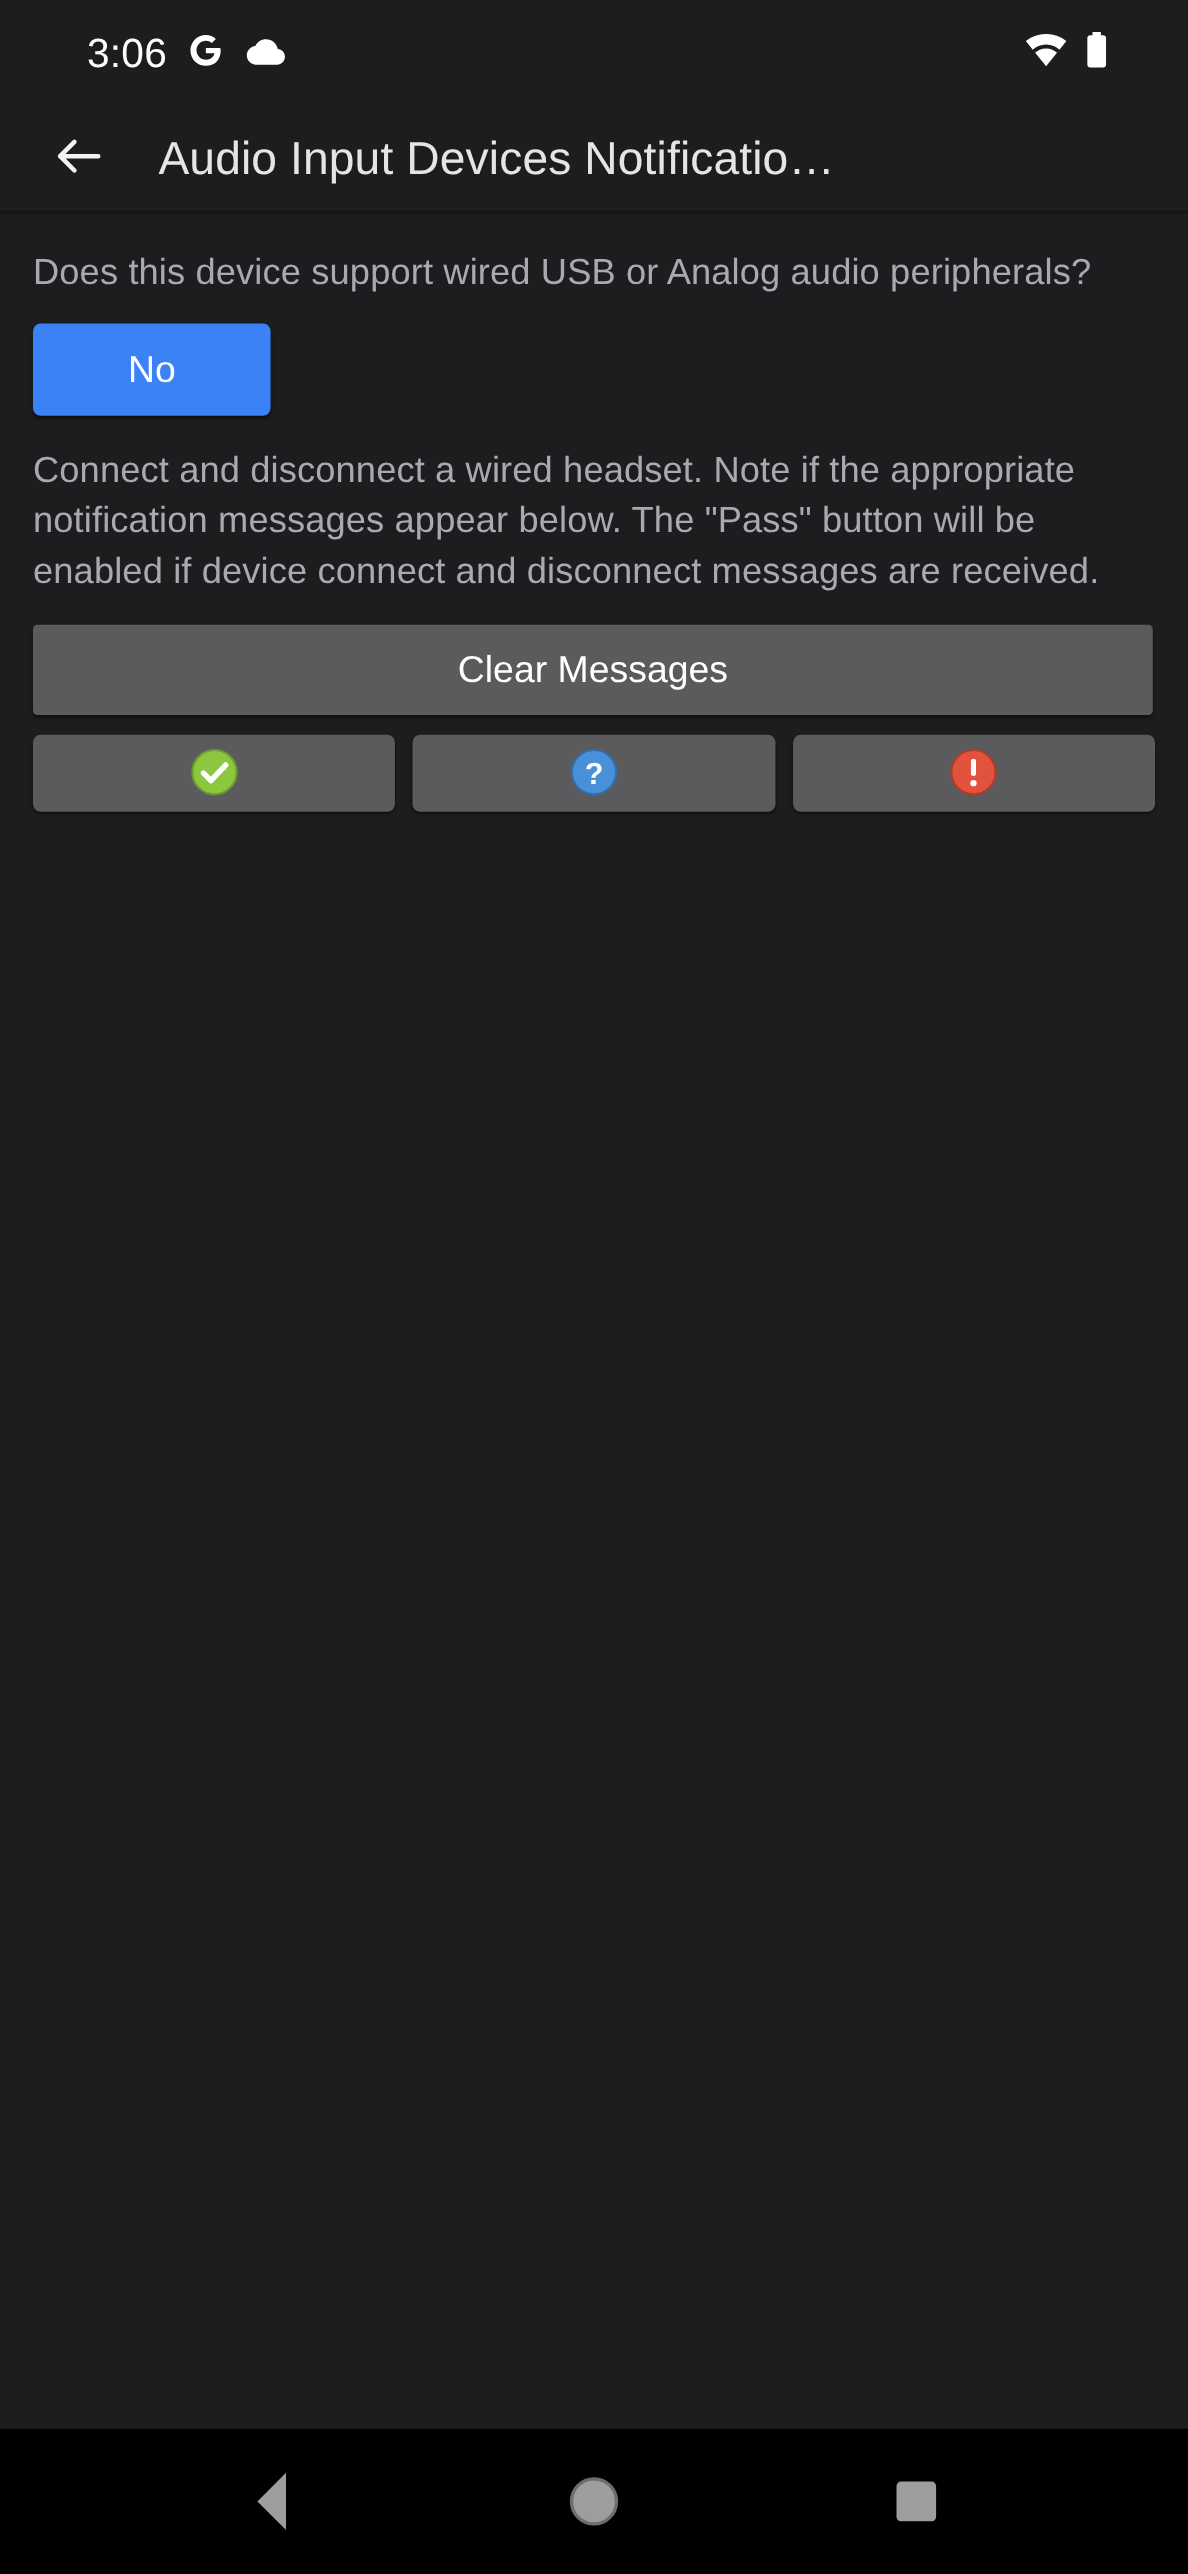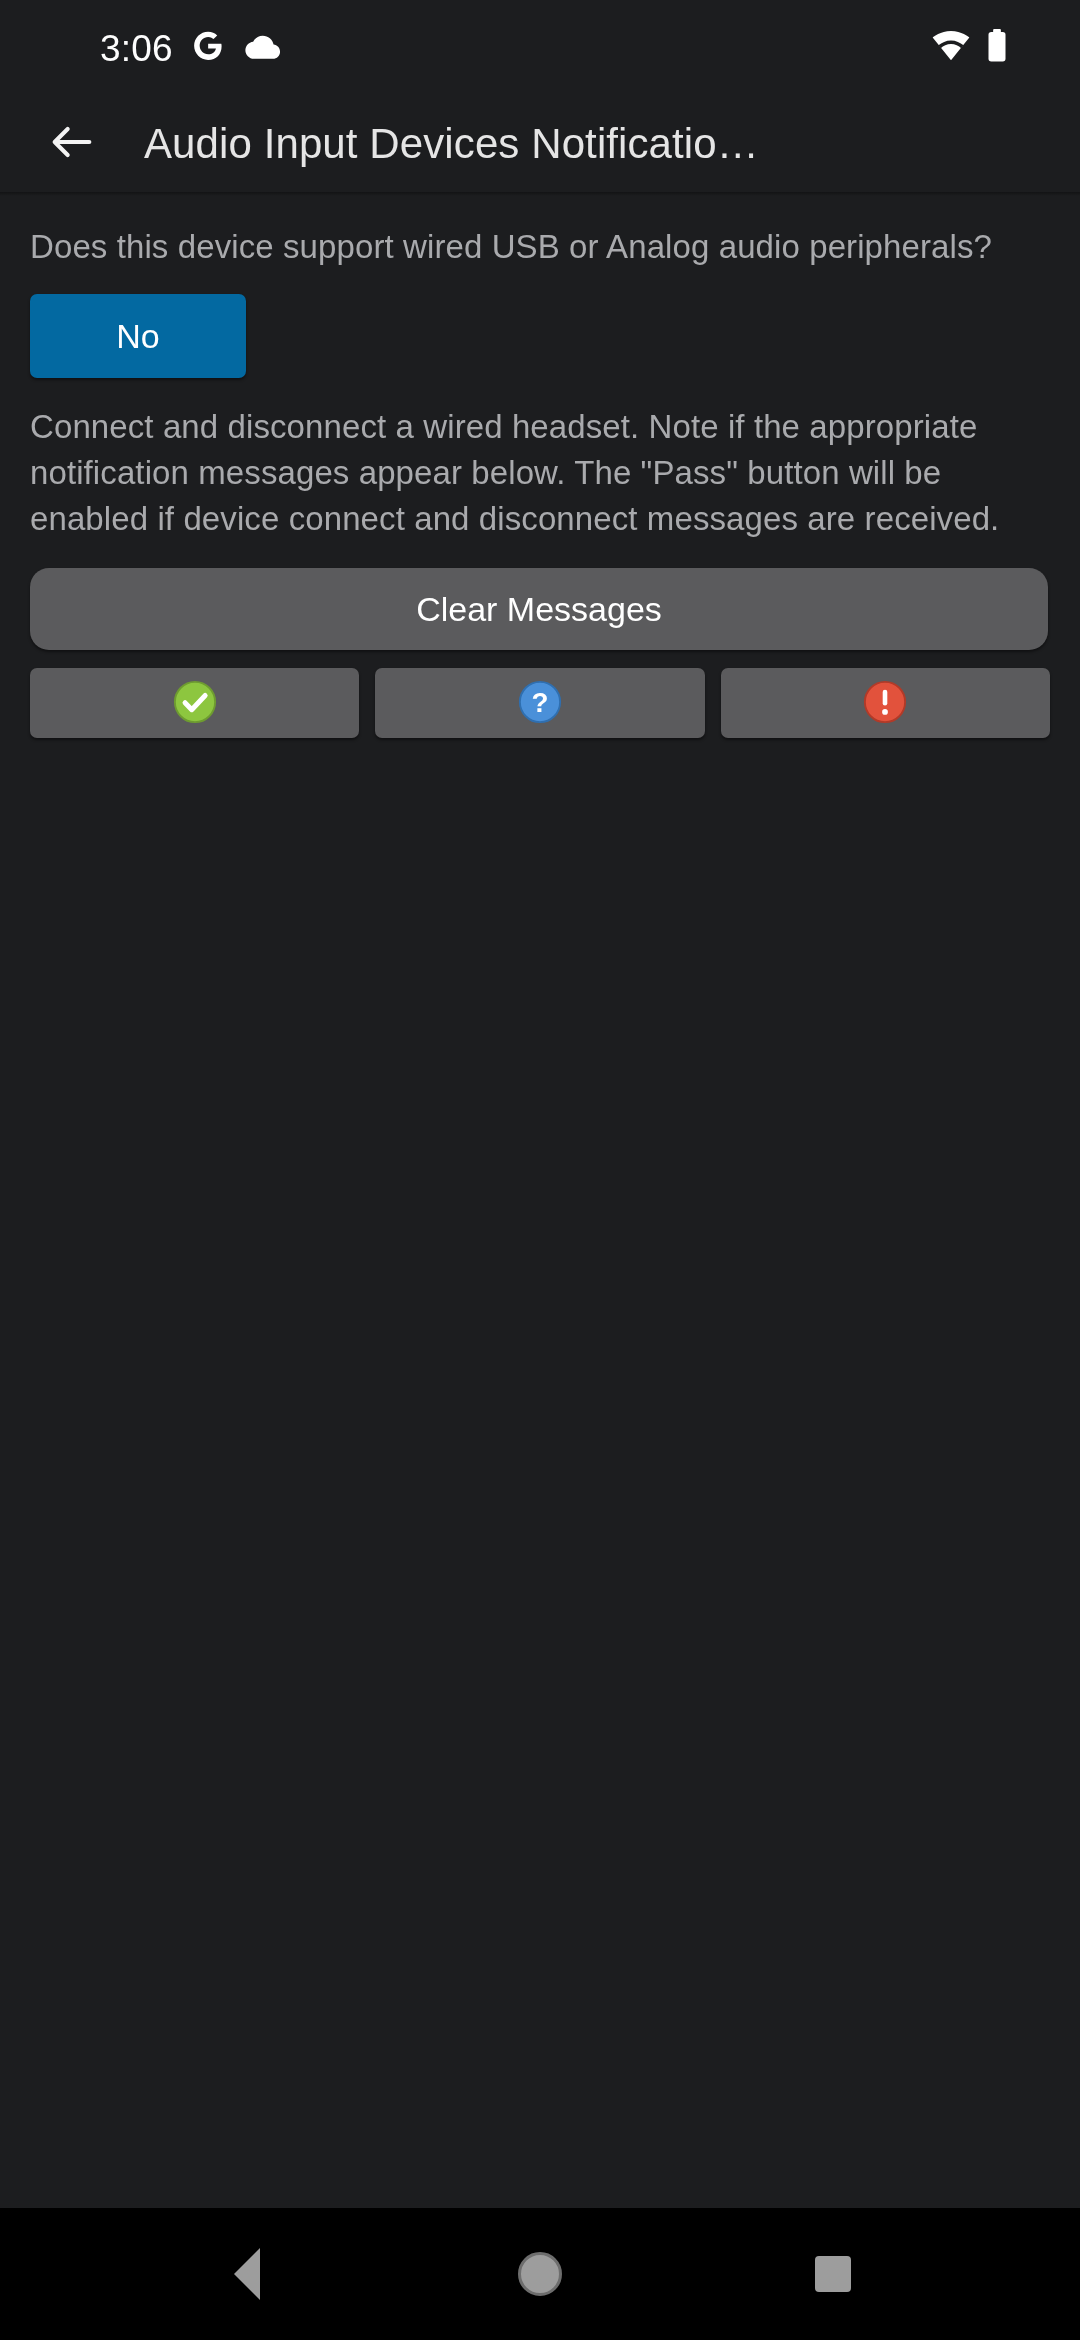--- a/index.html
+++ b/index.html
@@ -28,21 +28,21 @@
     background: #1c1d1f;
     display: flex;
     align-items: center;
     padding: 0 40px 0 0;
     position: relative;
   }
   .status-left {
     display: flex;
     align-items: center;
     gap: 18px;
-    padding-left: 100px;
+    padding-left: 79px;
   }
   .status-time {
     color: #fdfdfd;
     font-size: 37px;
     font-weight: 500;
     letter-spacing: 0.2px;
     line-height: 1;
   }
   .status-right {
     margin-left: auto;
@@ -102,21 +102,21 @@
     line-height: 46px;
     letter-spacing: 0.1px;
   }
 
   .btn-row {
     display: flex;
     gap: 24px;
     margin-top: 24px;
   }
   .choice-btn {
-    background: #0369a1;
+    background: #3b82f6;
     color: #ffffff;
     border: none;
     border-radius: 7px;
     font-family: "Liberation Sans", sans-serif;
     font-size: 34px;
     font-weight: 400;
     min-width: 216px;
     height: 84px;
     padding: 0 28px;
     display: flex;
@@ -132,21 +132,21 @@
   .wide-btn {
     display: flex;
     align-items: center;
     justify-content: center;
     width: 1018px;
     height: 82px;
     margin-top: 26px;
     background: #5b5b5d;
     color: #ffffff;
     border: none;
-    border-radius: 19px;
+    border-radius: 4px;
     font-family: "Liberation Sans", sans-serif;
     font-size: 34px;
     box-shadow: 0 2px 3px rgba(0,0,0,0.45);
   }
 
   .log {
     margin-top: 22px;
   }
   .log-line {
     color: #a9aaad;

